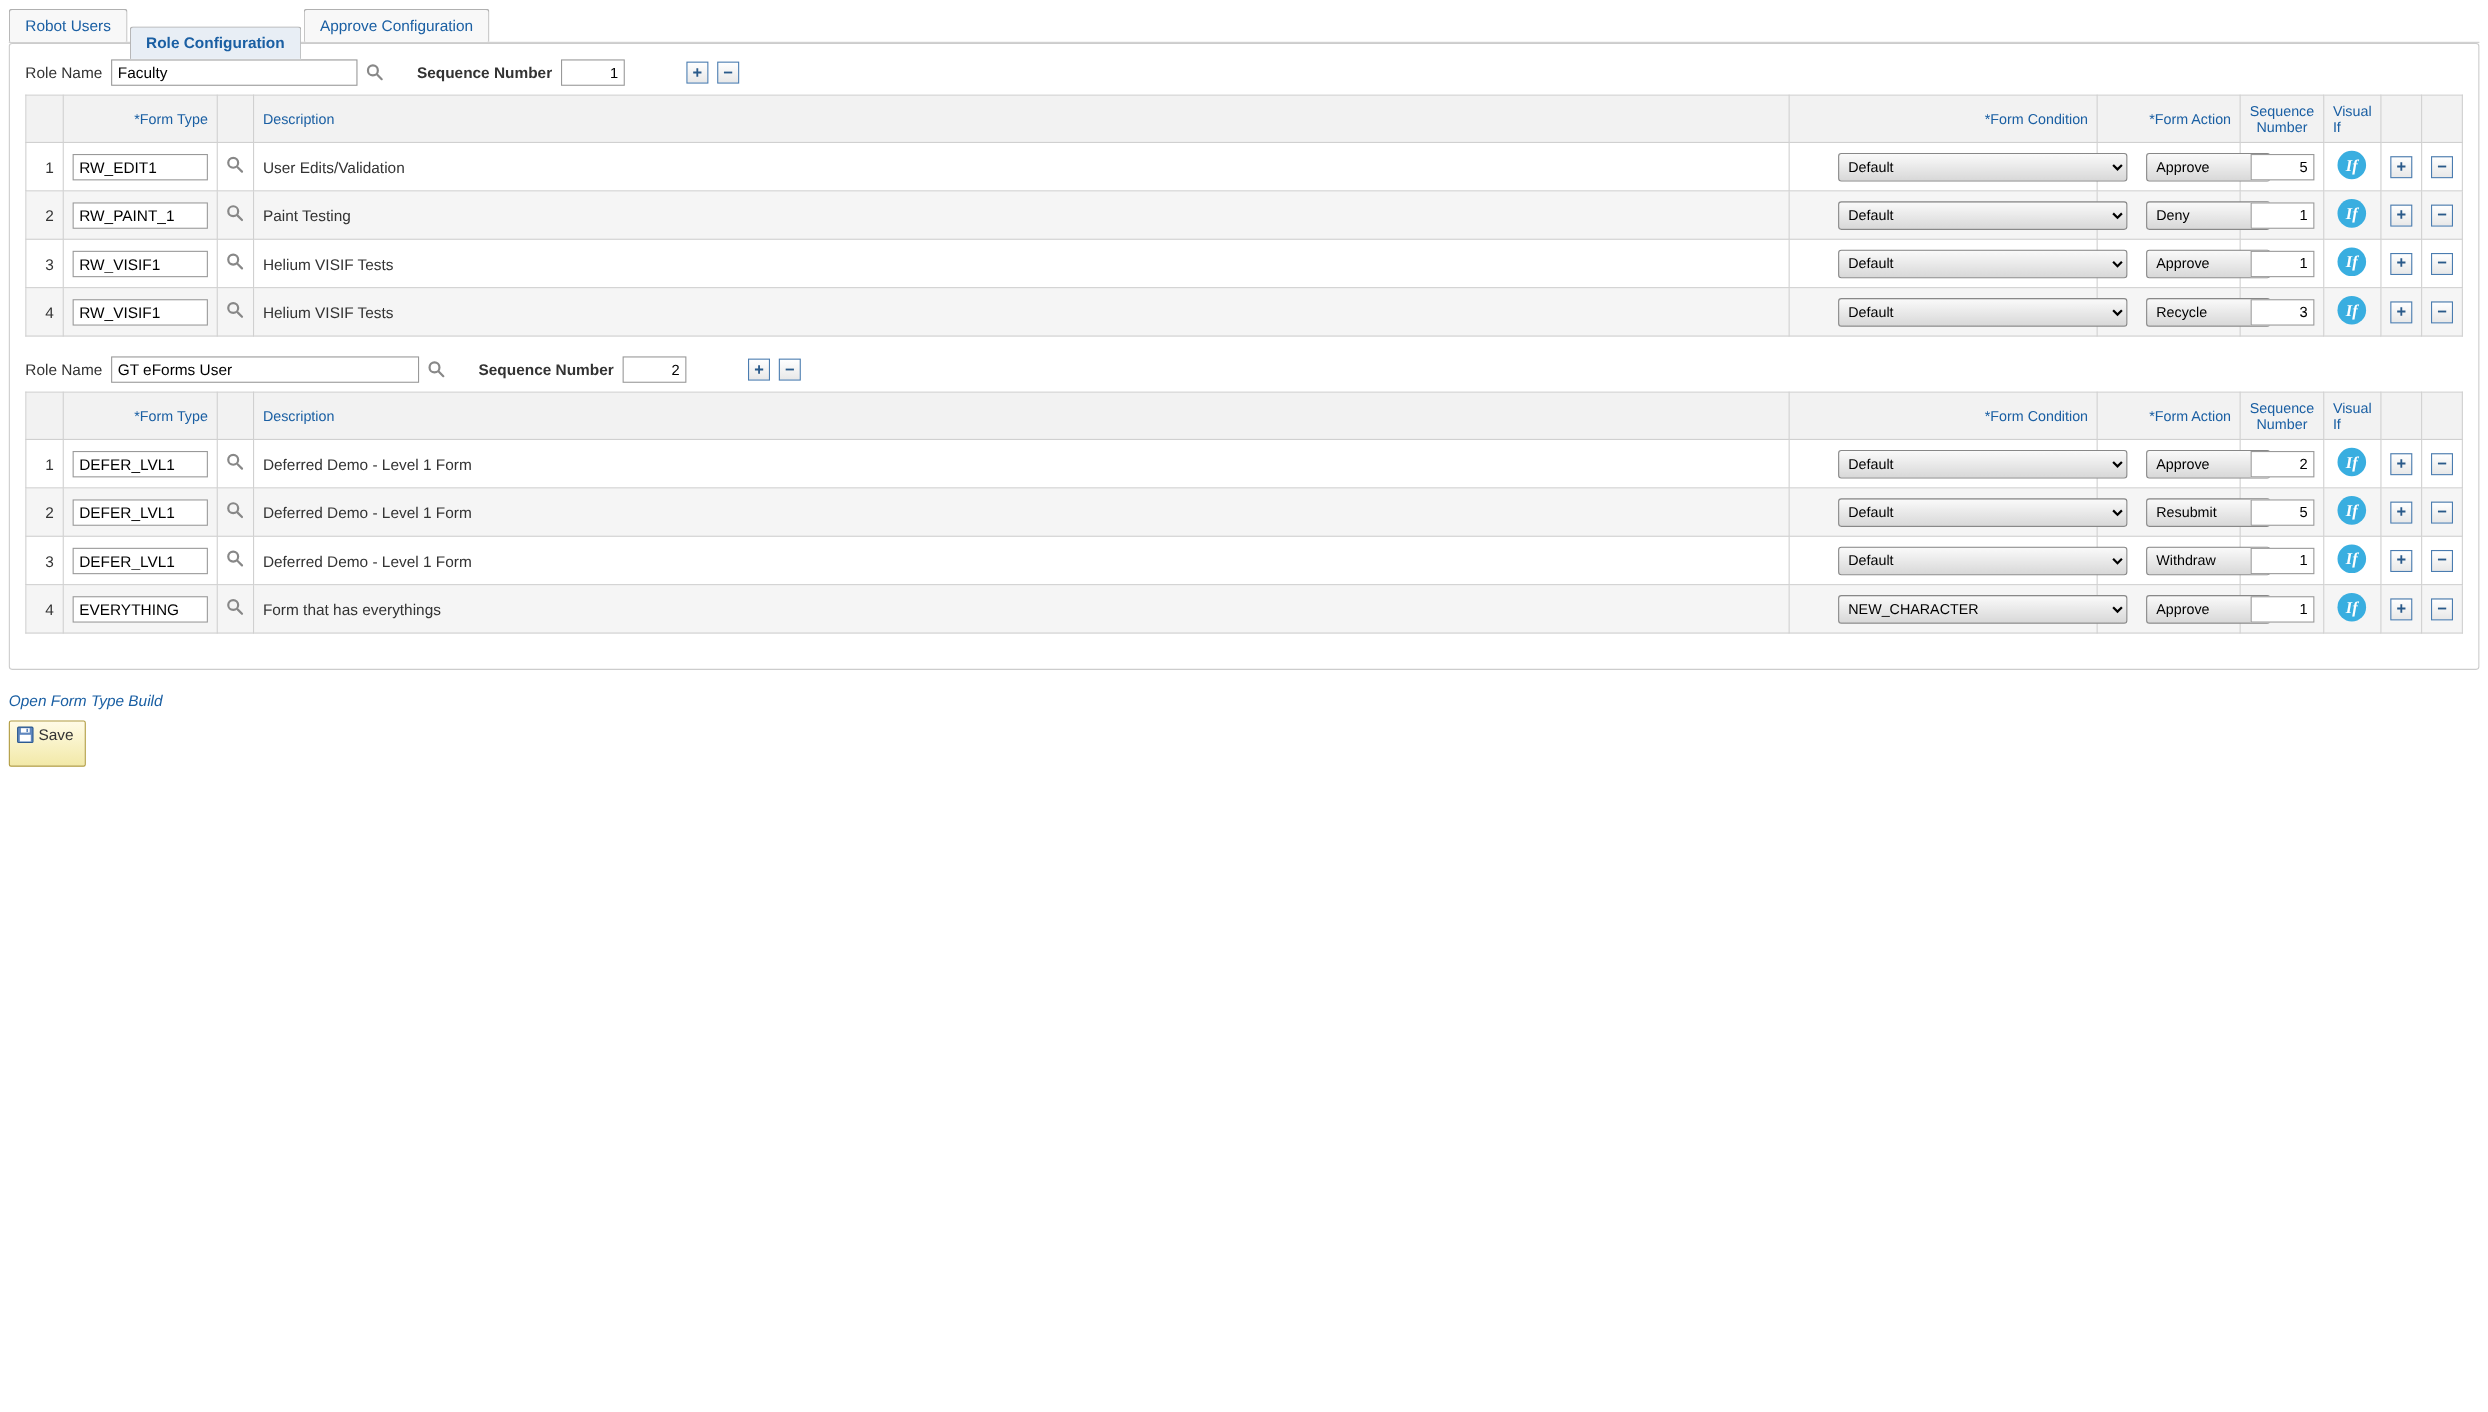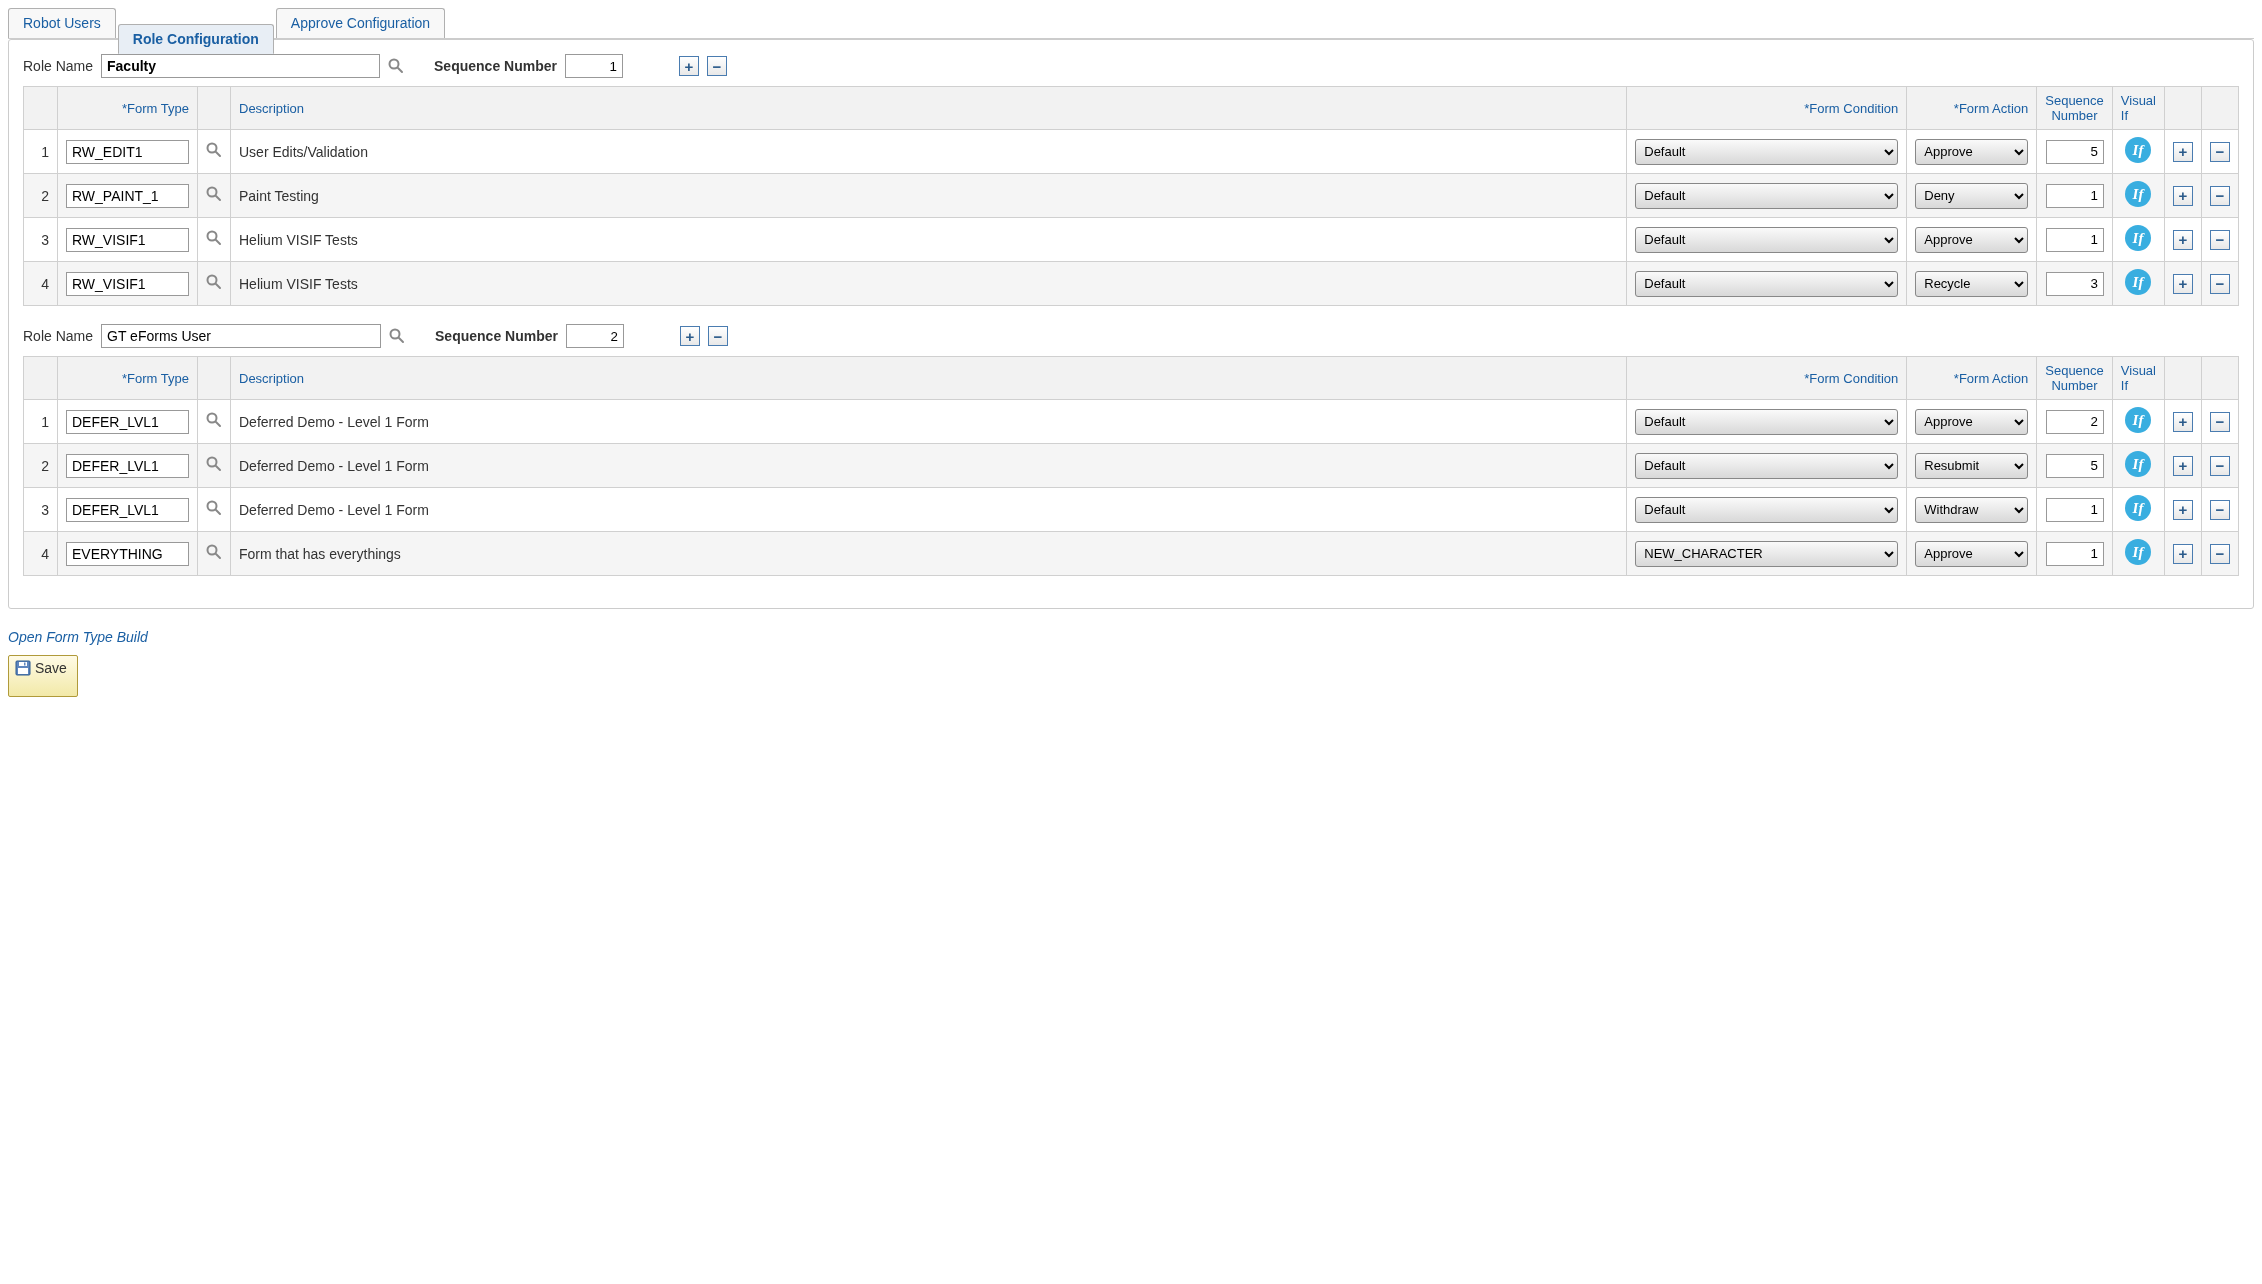--- a/index.html
+++ b/index.html
@@ -102,20 +102,21 @@
     table.grid tr:nth-child(odd) td { background: #fff; }
     table.grid tr:nth-child(even) td { background: #f5f5f5; }
     select.dropdown {
       width: 100%;
       height: 26px;
       background: linear-gradient(#fafafa,#d8d8d8);
       border: 1px solid #888;
       border-radius: 3px;
       padding: 2px 4px;
       font-size: 13px;
+      margin-left: 36px;
     }
     input.numfield {
       width: 58px;
       text-align: right;
       border: 1px solid #999;
       height: 24px;
       padding: 2px 5px;
     }
     .visual-if-icon {
       width: 28px;
@@ -161,21 +162,21 @@
 <div class="tabs">
   <div class="tab">Robot Users</div>
   <div class="tab active">Role Configuration</div>
   <div class="tab">Approve Configuration</div>
 </div>
 
 <div class="main-panel">
   <div id="roles-container">
       <div class="role-header">
         <label>Role Name</label>
-        <input class="textfield" style="width: 279px; font-weight: bold;" value="Faculty">
+        <input class="textfield" style="width: 224px;" value="Faculty">
         <span class="lookup-icon"><svg class="lookup-svg" width="16" height="16" viewBox="0 0 16 16">
             <circle cx="6" cy="6" r="4.5"></circle>
             <line x1="10" y1="10" x2="14" y2="14"></line>
           </svg></span>
         <span style="width:14px"></span>
         <label><b>Sequence Number</b></label>
         <input class="numfield" value="1" style="">
         <span style="width:40px"></span>
         <span class="plus-btn">+</span>
         <span class="minus-btn">−</span>

